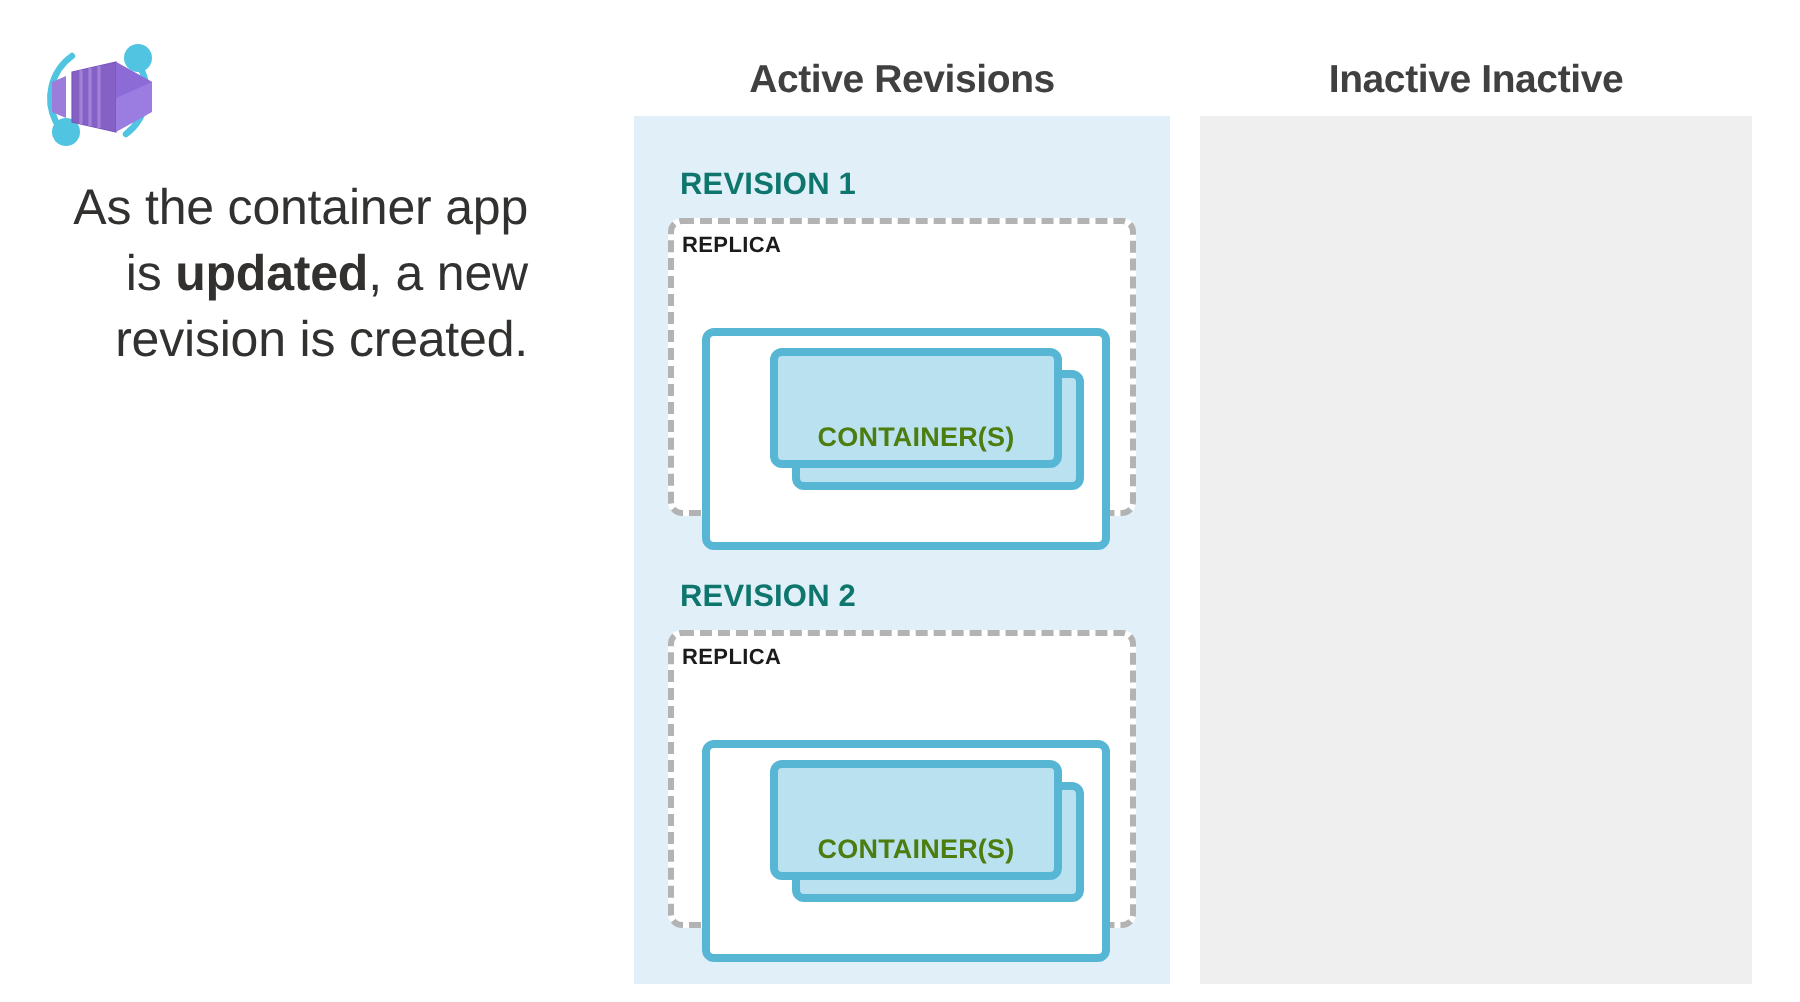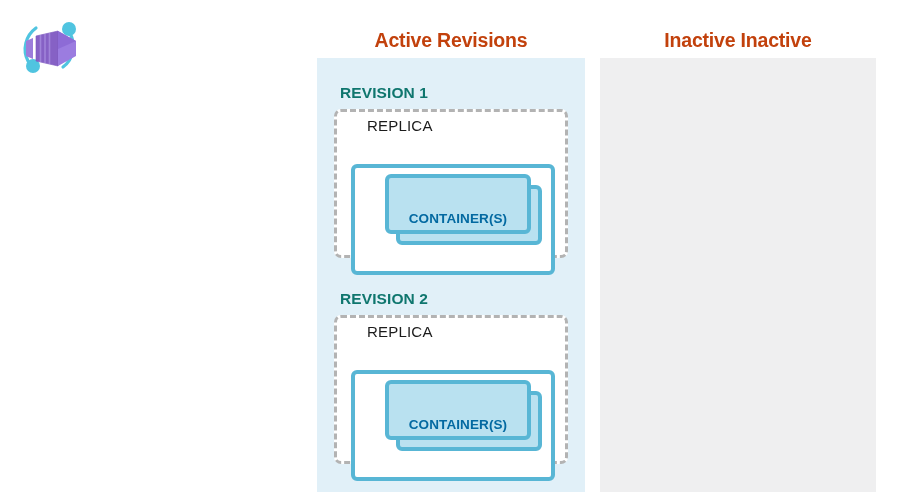--- a/index.html
+++ b/index.html
@@ -46,21 +46,21 @@
     letter-spacing: -0.1px;
   }
   #caption-text b { font-weight: 700; }
 
   
   .column-heading {
     position: absolute;
     top: 29px;
     font-size: 19.5px;
     font-weight: 700;
-    color: #c2410c;
+    color: #404040;
     text-align: center;
     letter-spacing: -0.2px;
   }
   #heading-active   { left: 317px; width: 268px; }
   #heading-inactive { left: 600px; width: 276px; }
 
   
   .panel {
     position: absolute;
     top: 58px;
@@ -104,24 +104,24 @@
     width: 234px;
     height: 149px;
     box-sizing: border-box;
     border: 3px dashed #b3b3b3;
     border-radius: 7px;
     background: #ffffff;
   }
 
   .replica-label {
     position: absolute;
-    left: 33px;
+    left: 7px;
     top: 33px;
-    font-size: 15px;
-    font-weight: 400;
+    font-size: 11px;
+    font-weight: 700;
     color: #1b1b1b;
     letter-spacing: 0.2px;
     white-space: nowrap;
   }
 
   .replica-box {
     position: absolute;
     left: 14px;
     top: 52px;
     width: 204px;
@@ -151,21 +151,21 @@
     top: 62px;
     width: 146px;
     height: 60px;
     display: flex;
     align-items: center;
     justify-content: center;
   }
   .container-card-label {
     font-size: 13.5px;
     font-weight: 700;
-    color: #0369a1;
+    color: #4d7c0f;
     letter-spacing: 0.1px;
     white-space: nowrap;
     margin-top: 28px;
   }
 </style>
 </head>
 <body>
 
 <div id="left-column">
 
@@ -183,20 +183,23 @@
       <path d="M22 24 L44 19 L44 54 L22 49 Z" fill="none" stroke="#7a55bd" stroke-width="0.6"></path>
       <path d="M26.5 23 L26.5 50" stroke="#a083d9" stroke-width="1.6" fill="none"></path>
       <path d="M31 22 L31 51" stroke="#a083d9" stroke-width="1.6" fill="none"></path>
       <path d="M35.5 21 L35.5 52" stroke="#a083d9" stroke-width="1.6" fill="none"></path>
 
       <path d="M44 19 L62 29 L62 44 L44 54 Z" fill="#9b7ce0"></path>
       <path d="M44 19 L62 29 L44 37 Z" fill="#8d6bd6"></path>
     </svg>
   </div>
 
+  <div id="caption-text">
+    <span>As the container app is </span><b>updated</b><span>, a new revision is created.</span>
+  </div>
 
 </div>
 
 <div id="heading-active" class="column-heading">Active Revisions</div>
 
 <div id="heading-inactive" class="column-heading">Inactive Inactive</div>
 
 <div id="panel-active" class="panel">
 
   <div id="revision-group-1" class="revision-group">

